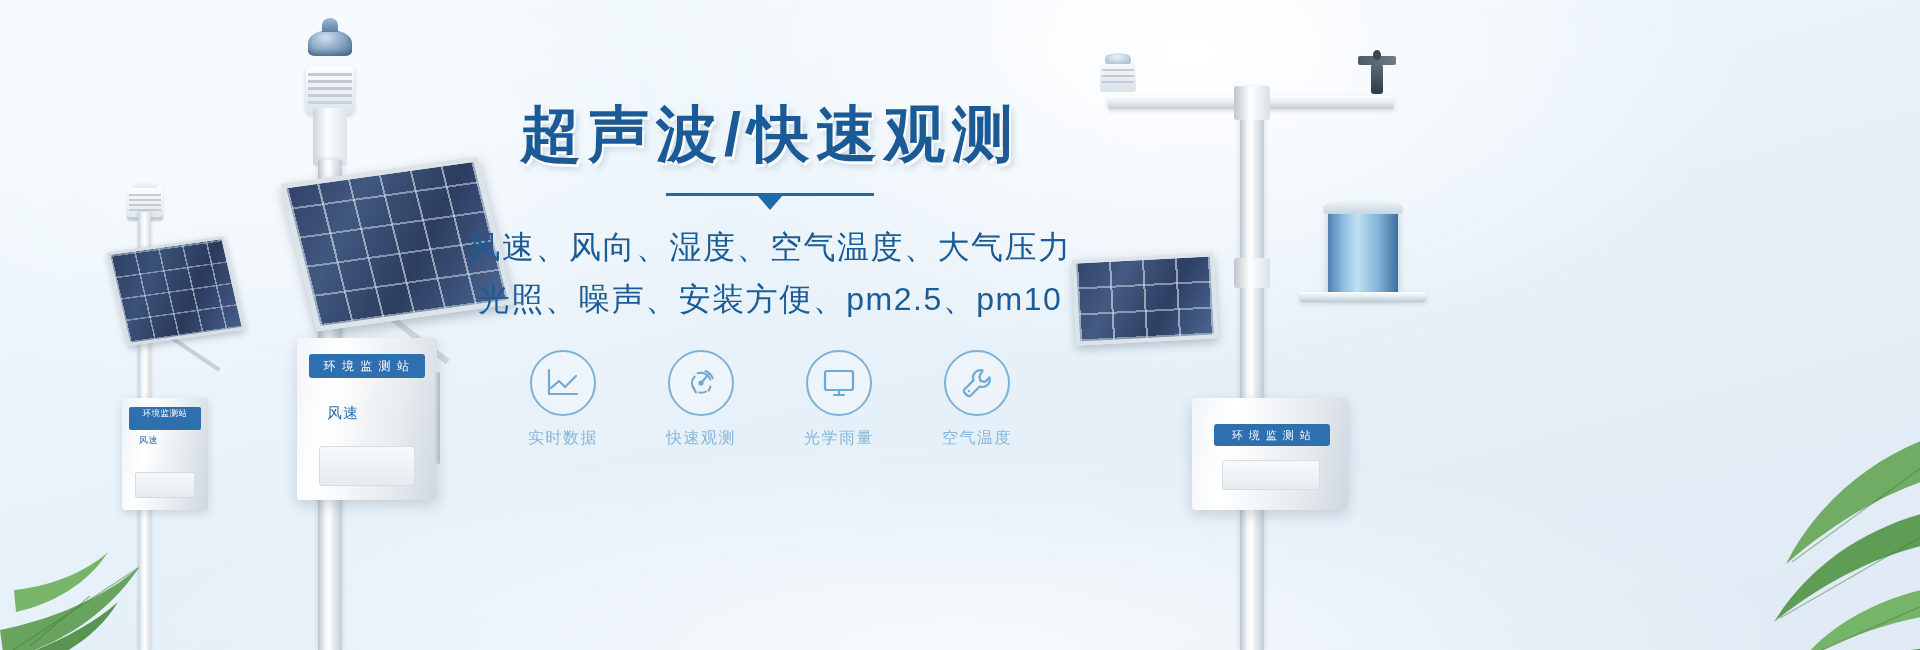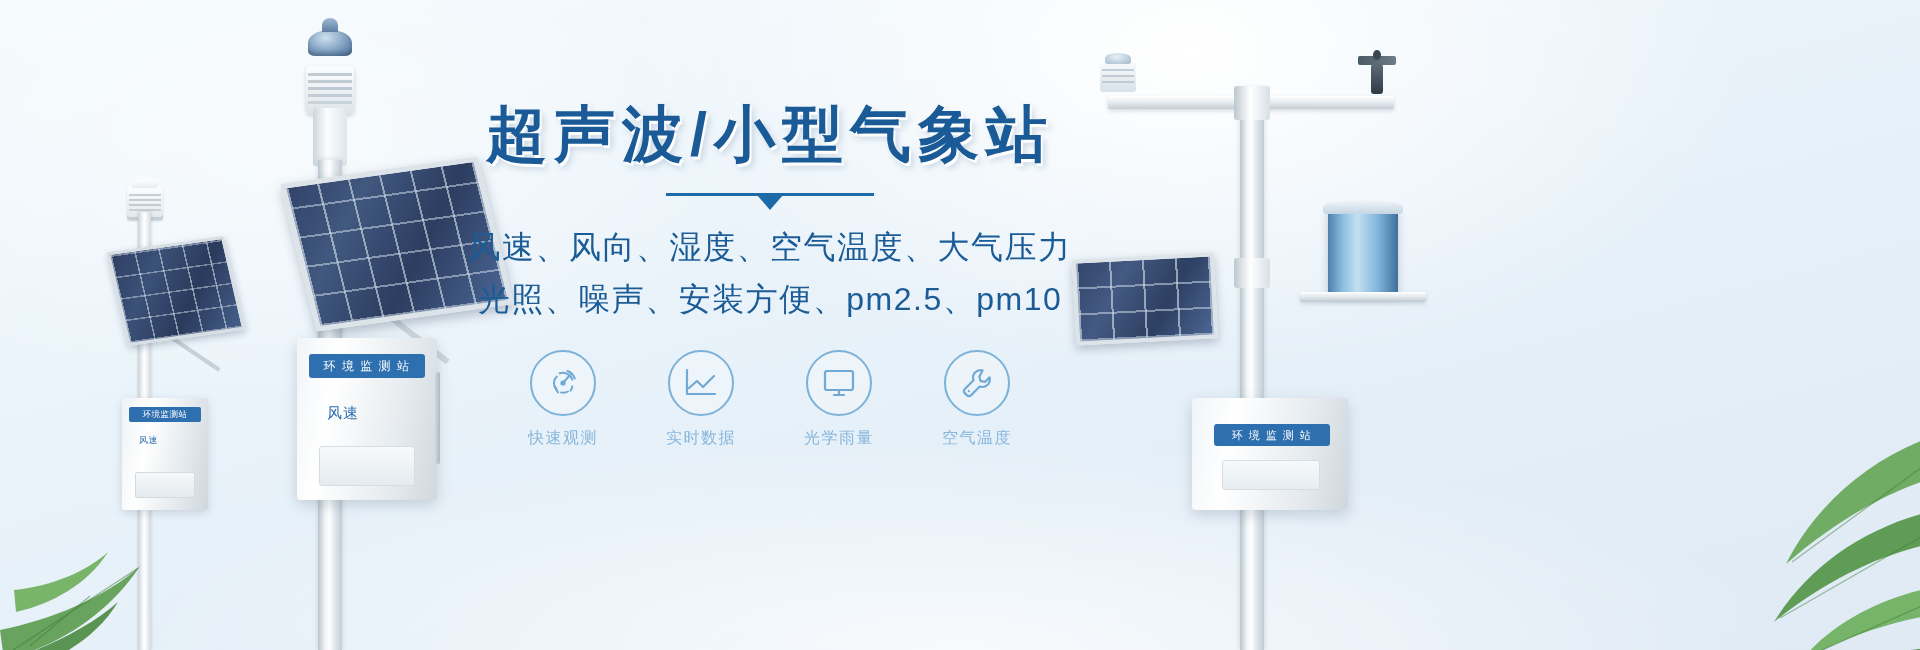--- a/index.html
+++ b/index.html
@@ -46,23 +46,23 @@
     box-shadow:0 3px 7px rgba(60,80,105,.3); }
   .panelA .grid { position:absolute; inset:0;
     background:
       repeating-linear-gradient(90deg, rgba(215,225,235,.55) 0 1.5px, transparent 1.5px 24px),
       repeating-linear-gradient(0deg, rgba(215,225,235,.45) 0 1.5px, transparent 1.5px 22px); }
   .strutA { left:163px; top:330px; width:68px; height:4px; background:#c7d0d7;
     transform:rotate(34deg); transform-origin:left center; }
   .boxA { left:122px; top:398px; width:86px; height:112px;
     background:linear-gradient(100deg,#eef2f5 0%,#ffffff 30%,#e2e8ec 72%,#cfd7dd 100%);
     border-radius:3px; box-shadow:0 3px 8px rgba(70,90,110,.2); }
-  .boxA .lbl { position:absolute; left:7px; top:9px; width:72px; height:15px;
+  .boxA .lbl { position:absolute; left:7px; top:9px; width:72px; height:23px;
     background:#2e6fb0; border-radius:2px;
-    font-size:8.5px; color:#fff; text-align:center; line-height:15px; letter-spacing:.5px; }
+    font-size:8.5px; color:#fff; text-align:center; line-height:15px; letter-spacing:.5px;font-family:Liberation Mono, monospace; }
   .boxA .logo { position:absolute; left:17px; top:36px; font-size:9px; color:#2e6fb0; letter-spacing:.5px; }
   .boxA .vent { position:absolute; left:13px; top:74px; width:60px; height:26px;
     background:linear-gradient(180deg,#f6f9fb,#e4eaee); border:1px solid #d3dbe1; border-radius:2px; }
 
   
   .poleB { left:318px; top:160px; width:24px; height:490px;
     background:linear-gradient(90deg,#b9c4cc,#f1f5f8 30%,#ffffff 48%,#e6ecf0 66%,#c3ccd3 100%);
     box-shadow:0 0 5px rgba(90,110,130,.25); }
   .radB  { left:306px; top:66px; width:48px; height:48px;
     background:linear-gradient(180deg,#fcfdfe,#dde5ea); border-radius:5px;
@@ -264,63 +264,63 @@
     </g>
     <g stroke="#3f7a38" stroke-width="1.3" opacity="0.45" fill="none">
       <path d="M300 54 L152 162"></path>
         <path d="M300 126 L140 218"></path>
         <path d="M300 198 L164 258"></path>
     </g>
   </svg>
 
   <div class="content">
 
-    <div class="title">超声波/小型气象站</div>
+    <div class="title">超声波/快速观测</div>
 
     <div class="divider">
       <div class="bar"></div>
       <div class="tri"></div>
     </div>
 
     <div class="sub">
       <div>风速、风向、湿度、空气温度、大气压力</div>
       <div>光照、噪声、安装方便、pm2.5、pm10</div>
     </div>
 
     <div class="features">
+
+      <div class="feat">
+        <div class="circle">
+          <svg width="34" height="30" viewBox="0 0 34 30" fill="none" stroke="#6fa9d4" stroke-width="2.2" stroke-linecap="round" stroke-linejoin="round">
+            <path d="M3 2 V26 H31"></path>
+            <path d="M5 20 L13 13 L19 19 L30 8"></path>
+          </svg>
+        </div>
+        <div class="flabel">实时数据</div>
+      </div>
 
       <div class="feat">
         <div class="circle">
           <svg width="34" height="34" viewBox="0 0 34 34" fill="none" stroke="#6fa9d4" stroke-width="2" stroke-linecap="round">
             <circle cx="17" cy="17" r="2.6" fill="#6fa9d4" stroke="none"></circle>
             <path d="M17 17 L24 9"></path>
             <path d="M10.5 23.5 A9 9 0 0 1 10.8 10.6"></path>
             <path d="M12 26.5 A12 12 0 0 1 9.4 21"></path>
             <path d="M22 25.5 A9.5 9.5 0 0 1 15 26.4"></path>
             <path d="M26.3 20.4 A10 10 0 0 1 24.6 24.6"></path>
             <path d="M13.6 7.2 A10.5 10.5 0 0 1 26.4 13.6"></path>
             <path d="M28.8 12.4 A13 13 0 0 0 21.4 5"></path>
           </svg>
         </div>
         <div class="flabel">快速观测</div>
       </div>
 
       <div class="feat">
         <div class="circle">
           <svg width="34" height="30" viewBox="0 0 34 30" fill="none" stroke="#6fa9d4" stroke-width="2.2" stroke-linecap="round" stroke-linejoin="round">
-            <path d="M3 2 V26 H31"></path>
-            <path d="M5 20 L13 13 L19 19 L30 8"></path>
-          </svg>
-        </div>
-        <div class="flabel">实时数据</div>
-      </div>
-
-      <div class="feat">
-        <div class="circle">
-          <svg width="34" height="30" viewBox="0 0 34 30" fill="none" stroke="#6fa9d4" stroke-width="2.2" stroke-linecap="round" stroke-linejoin="round">
             <rect x="3" y="3" width="28" height="19" rx="2"></rect>
             <path d="M12 27 H22"></path>
             <path d="M17 22 V27"></path>
           </svg>
         </div>
         <div class="flabel">光学雨量</div>
       </div>
 
       <div class="feat">
         <div class="circle">

